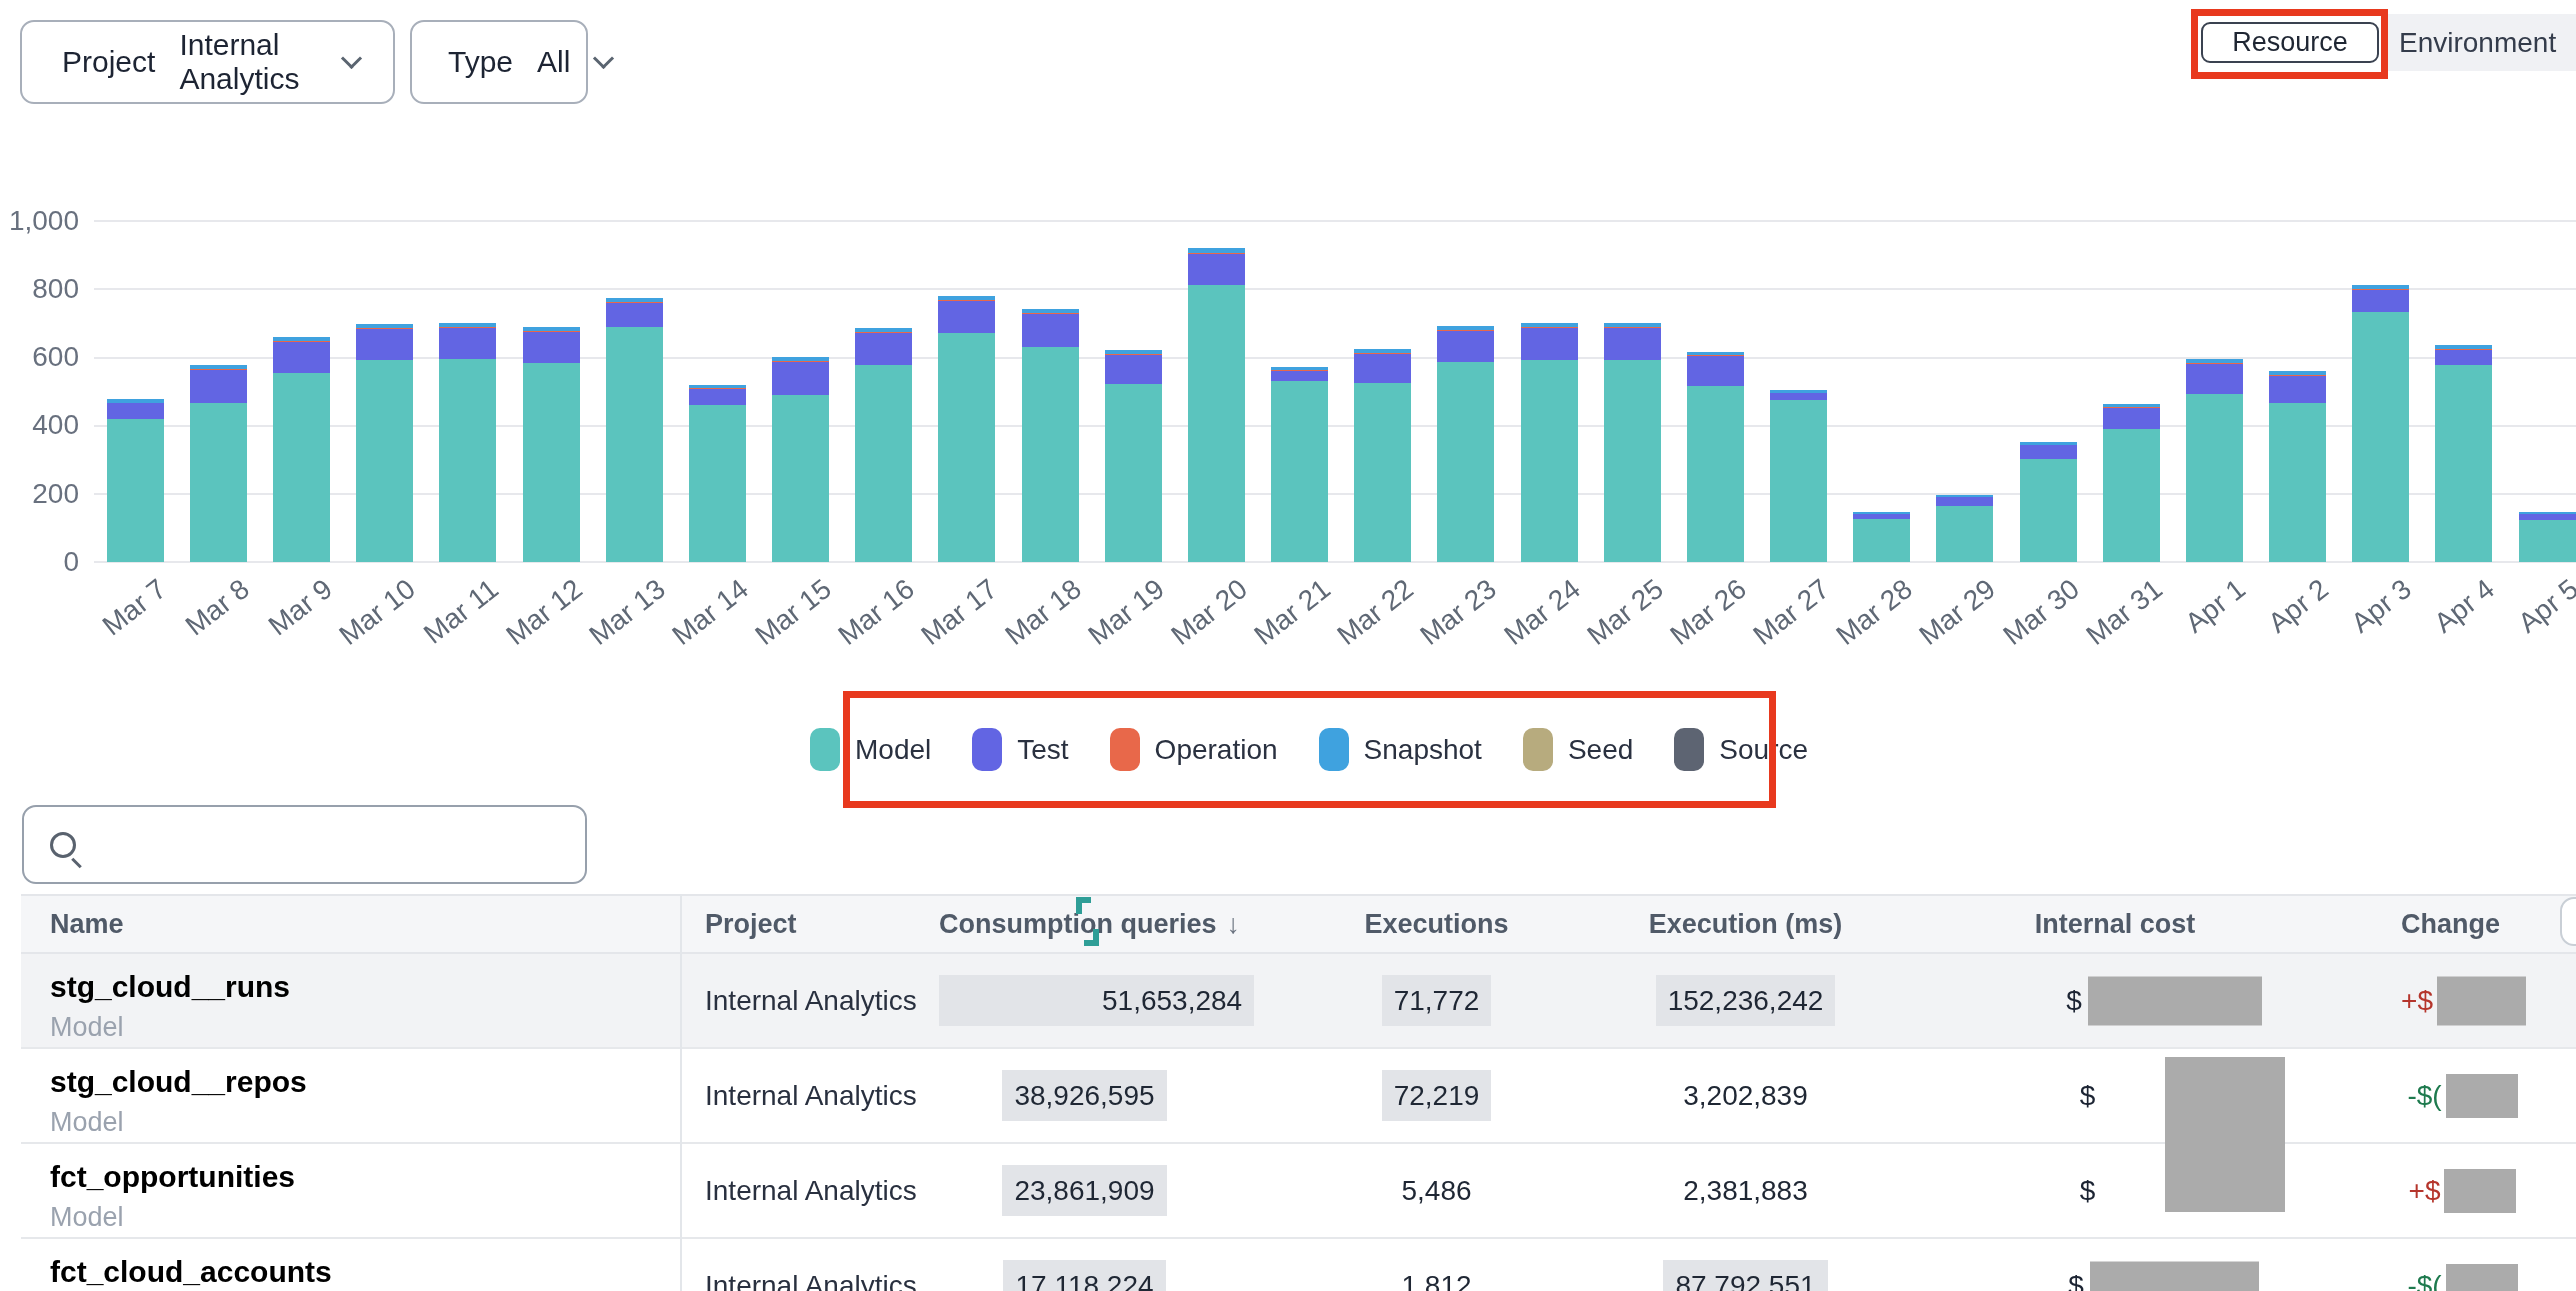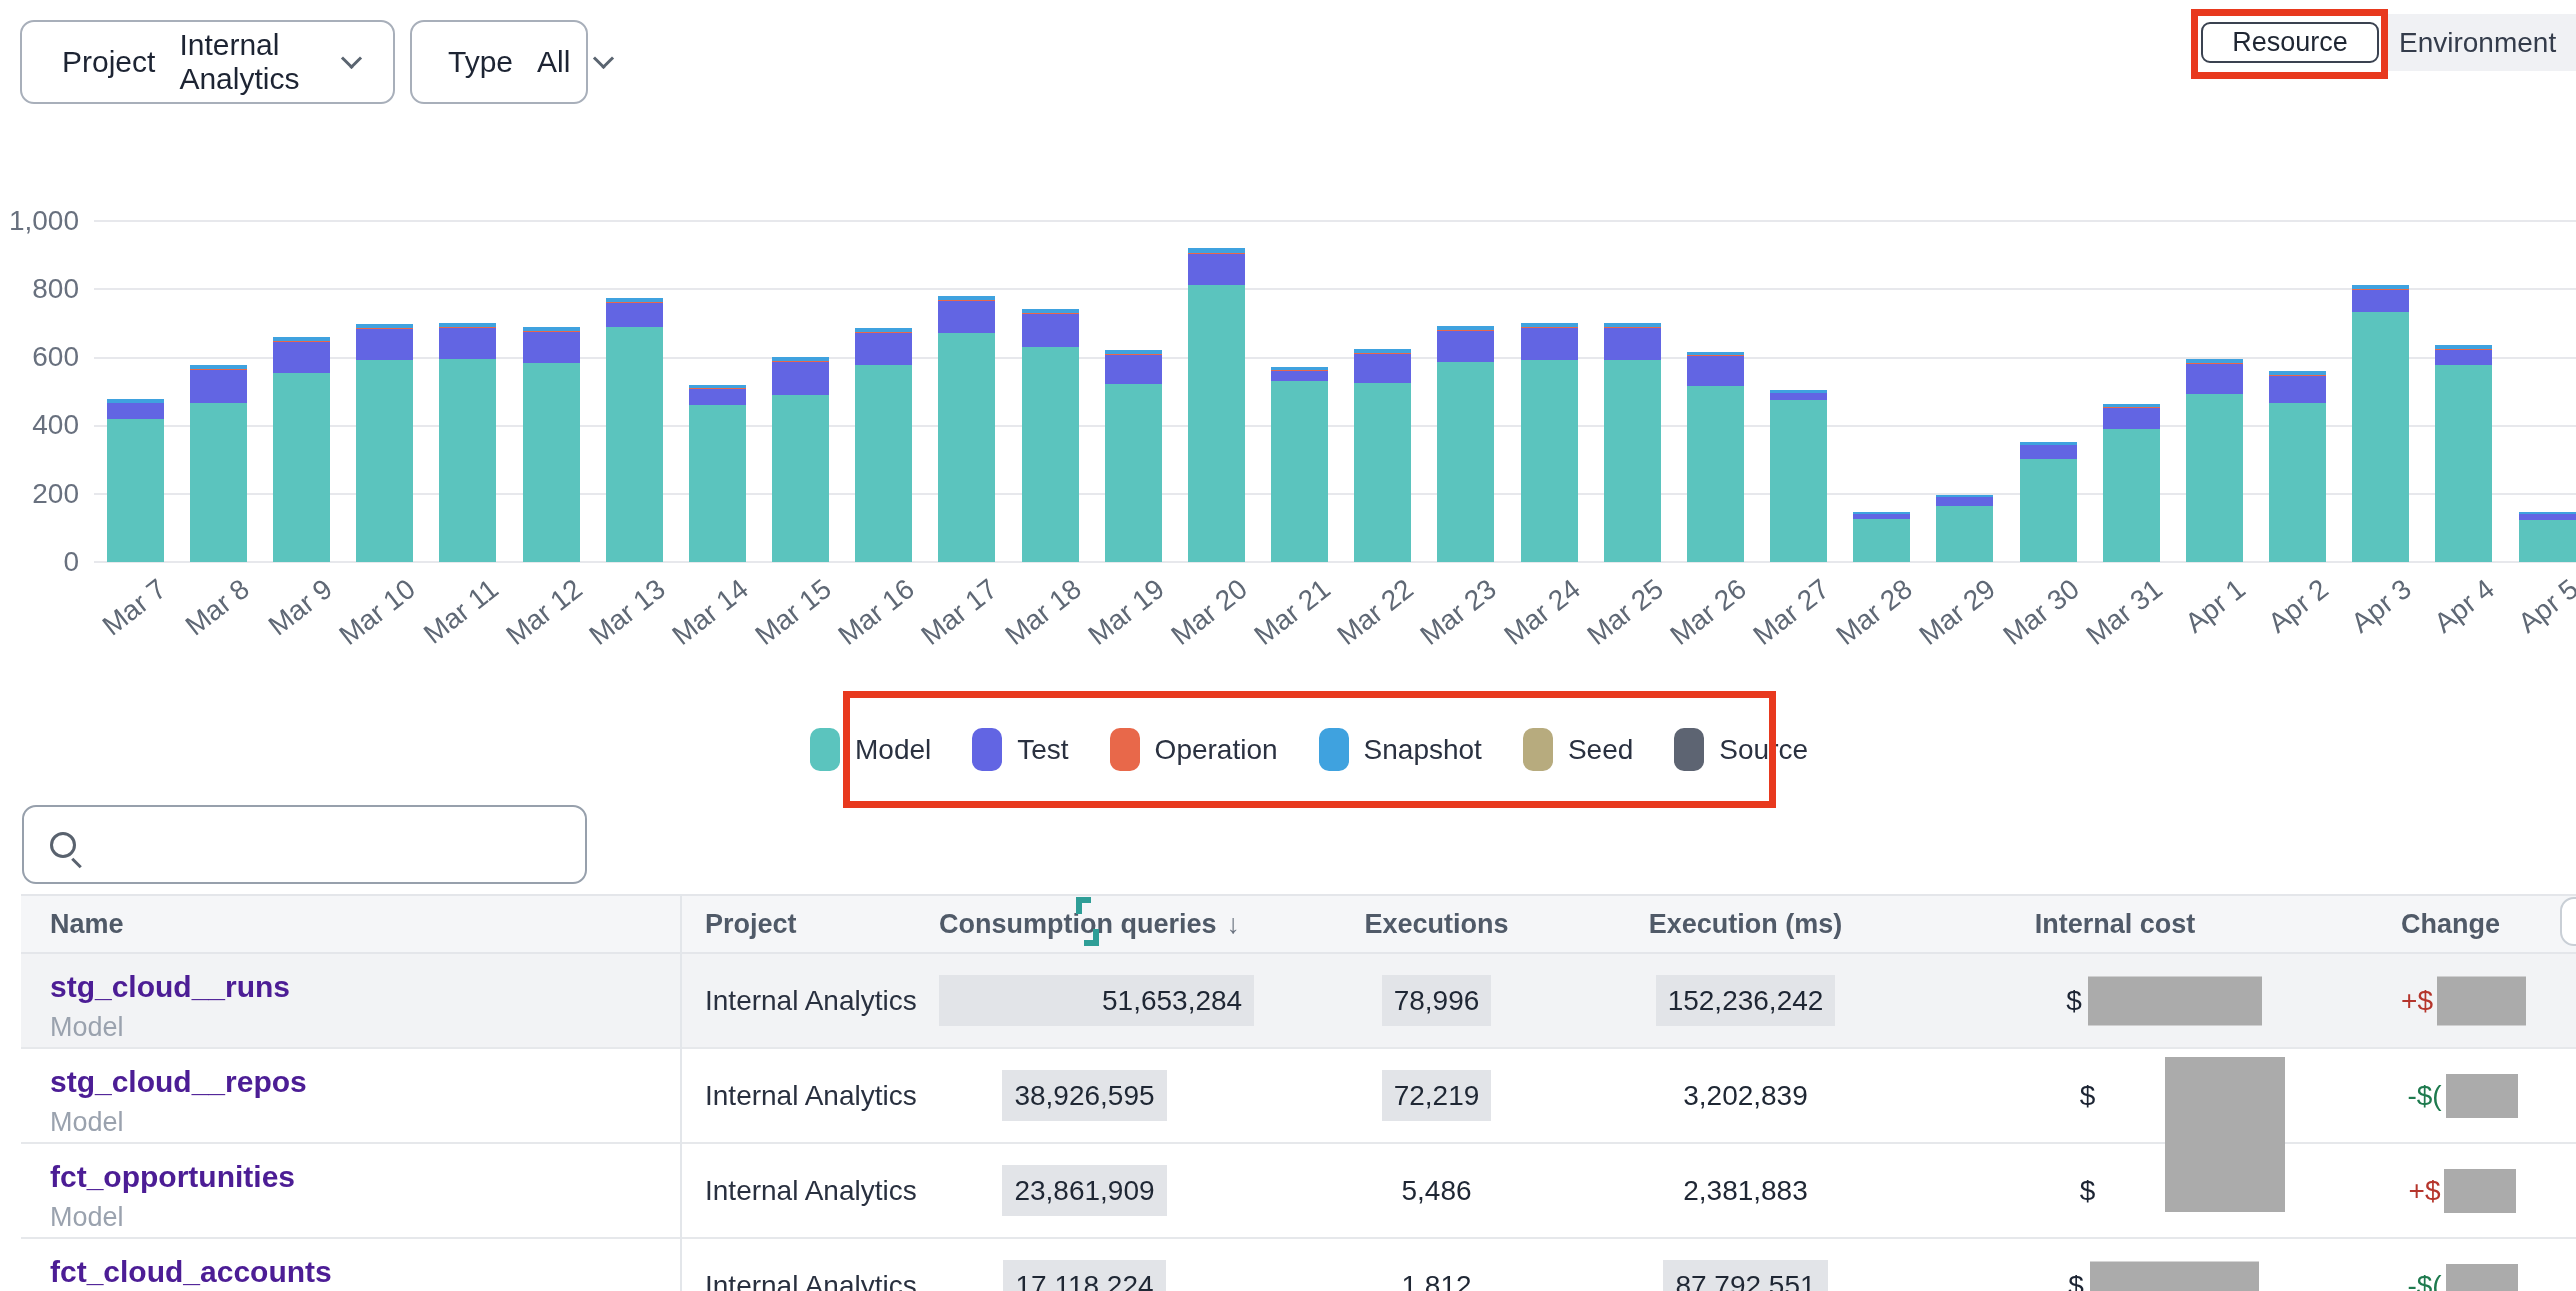--- a/index.html
+++ b/index.html
@@ -63,21 +63,21 @@
     border-top:2px solid #e4e6ea; border-bottom:2px solid #e4e6ea; }
   .th { position:absolute; top:50%; transform:translateY(-50%); font-size:27px;
     font-weight:700; color:#505a68; cursor:pointer; white-space:nowrap; }
   .sort-arrow { font-weight:400; color:#6b7380; margin-left:10px; font-size:27px; }
   .trow { position:absolute; left:21px; right:0; height:95px; background:#fff;
     border-bottom:2px solid #e6e8eb; cursor:pointer; }
   .trow.selected { background:#f2f3f5; }
   .cell { position:absolute; top:50%; transform:translateY(-50%); font-size:28px;
     color:#1f2734; white-space:nowrap; }
   .c-name { left:29px; top:16px; transform:none; }
-  .name-title { font-size:30px; font-weight:700; color:#4c1d95; }
+  .name-title { font-size:30px; font-weight:700; color:#000000; }
   .name-sub { font-size:27px; color:#9aa2ae; margin-top:8px; }
   .c-project { left:684px; color:#29303f; }
   .c-num { text-align:center; }
   .c-cq { left:918px; width:291px; }
   .c-ex { left:1293px; width:245px; }
   .c-dur { left:1579px; width:291px; }
   .c-cost { left:1994px; width:271px; }
   .c-chg { left:2330px; width:225px; }
   .hl { background:#e2e4e8; padding:10px 12px; }
   .hl-wide { padding-left:163px; }
@@ -394,21 +394,21 @@
     <div class="th c-num c-chg" style="padding-right:26px">Change</div>
   </div>
   <div id="tbody">
       <div class="trow selected" style="top:60px;">
         <div class="cell c-name">
           <div class="name-title">stg_cloud__runs</div>
           <div class="name-sub">Model</div>
         </div>
         <div class="cell c-project">Internal Analytics</div>
         <div class="cell c-num c-cq"><span class="hl hl-wide">51,653,284</span></div>
-        <div class="cell c-num c-ex"><span class="hl">78,996</span></div>
+        <div class="cell c-num c-ex"><span class="hl">71,772</span></div>
         <div class="cell c-num c-dur"><span class="hl">152,236,242</span></div>
         <div class="cell c-num c-cost"><span class="dollar">$</span><span class="redact cost-box-0"></span></div>
         <div class="cell c-num c-chg"><span class="sign" style="color:#b5352c;">+$</span><span class="redact chg-box-0"></span></div>
       </div>
       <div class="trow" style="top:155px;">
         <div class="cell c-name">
           <div class="name-title">stg_cloud__repos</div>
           <div class="name-sub">Model</div>
         </div>
         <div class="cell c-project">Internal Analytics</div>

